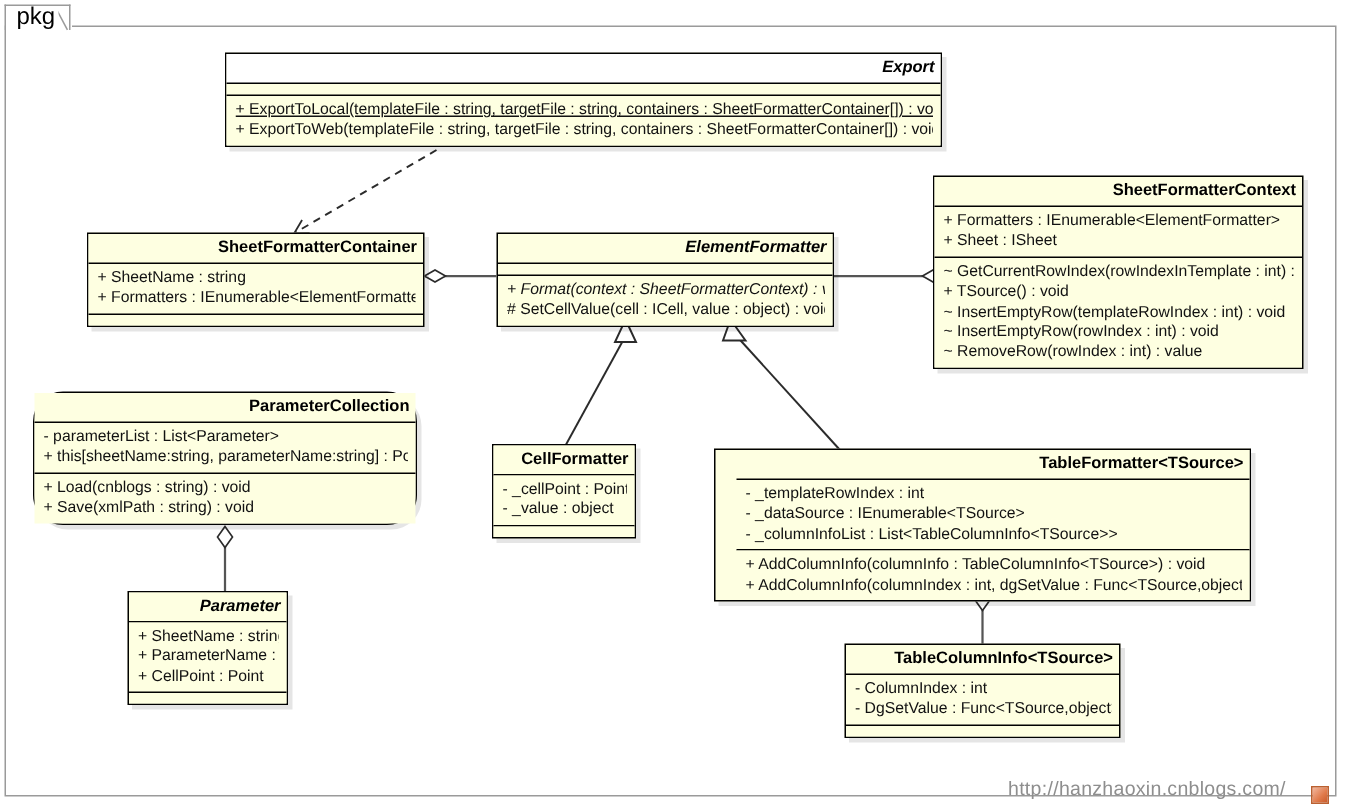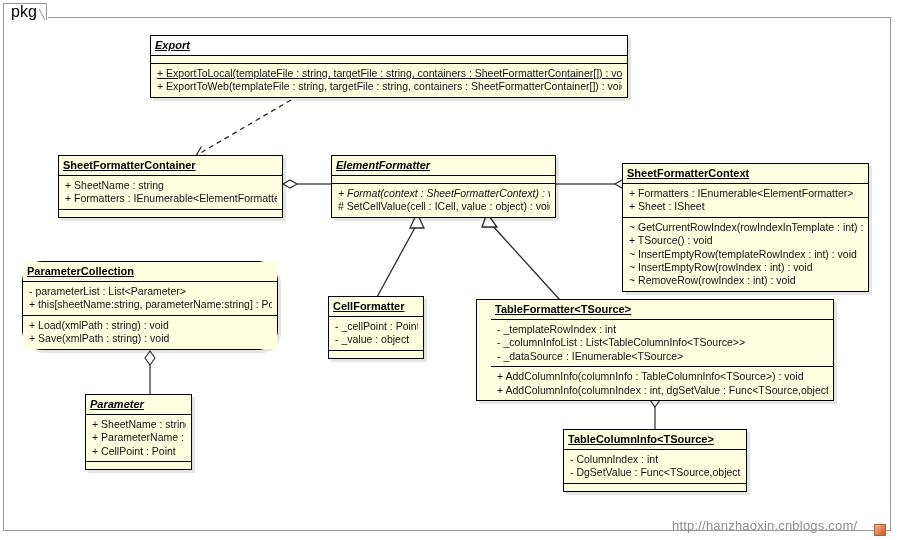--- a/index.html
+++ b/index.html
@@ -89,30 +89,29 @@
   
   .uml-class {
     position: absolute;
     box-sizing: border-box;
     border: 1.6px solid #000000;
     background: #feffe1;
     z-index: 3;
     box-shadow: 3px 3px 0 rgba(0,0,0,0.10);
   }
   .uml-class .cls-name {
-    text-align: left;
+    text-align: right;
     font-size: 11px;
     font-weight: bold;
     color: #000;
     padding: 3px 4px 3px 4px;
     border-bottom: 1.3px solid #000;
     line-height: 13px;
     background: #feffe1;
     white-space: nowrap;
-    text-decoration: underline;
   }
   .uml-class.white-head .cls-name {
     background: #ffffff;
   }
   .uml-class.abstract .cls-name {
     font-style: italic;
   }
   .compartment {
     padding: 3px 5px 3px 6px;
     font-size: 10.5px;
@@ -231,43 +230,43 @@
 
 <div class="uml-class abstract" style="left:331px; top:155px; width:225px;">
   <div class="cls-name">ElementFormatter</div>
   <div class="compartment bordered empty"></div>
   <div class="compartment">
     <div class="member abstract-member">+ Format(context : SheetFormatterContext) : void</div>
     <div class="member"># SetCellValue(cell : ICell, value : object) : void</div>
   </div>
 </div>
 
-<div class="uml-class" style="left:622px; top:117px; width:247px;margin-top:46px;">
+<div class="uml-class" style="left:622px; top:117px; width:247px;">
   <div class="cls-name">SheetFormatterContext</div>
   <div class="compartment bordered">
     <div class="member">+ Formatters : IEnumerable&lt;ElementFormatter&gt;</div>
     <div class="member">+ Sheet : ISheet</div>
   </div>
   <div class="compartment">
     <div class="member">~ GetCurrentRowIndex(rowIndexInTemplate : int) : int</div>
     <div class="member">+ TSource() : void</div>
     <div class="member">~ InsertEmptyRow(templateRowIndex : int) : void</div>
     <div class="member">~ InsertEmptyRow(rowIndex : int) : void</div>
-    <div class="member">~ RemoveRow(rowIndex : int) : void</div>
+    <div class="member">~ RemoveRow(rowIndex : int) : value</div>
   </div>
 </div>
 
 <div class="uml-class" style="left:22px; top:261px; width:256px;border-radius:20px;">
   <div class="cls-name">ParameterCollection</div>
   <div class="compartment bordered">
     <div class="member">- parameterList : List&lt;Parameter&gt;</div>
     <div class="member">+ this[sheetName:string, parameterName:string] : Point</div>
   </div>
   <div class="compartment">
-    <div class="member">+ Load(xmlPath : string) : void</div>
+    <div class="member">+ Load(cnblogs : string) : void</div>
     <div class="member">+ Save(xmlPath : string) : void</div>
   </div>
 </div>
 
 <div class="uml-class abstract" style="left:85px; top:394px; width:107px;">
   <div class="cls-name">Parameter</div>
   <div class="compartment bordered">
     <div class="member">+ SheetName : string</div>
     <div class="member">+ ParameterName : string</div>
     <div class="member">+ CellPoint : Point</div>
@@ -281,22 +280,22 @@
     <div class="member">- _cellPoint : Point</div>
     <div class="member">- _value : object</div>
   </div>
   <div class="compartment empty"></div>
 </div>
 
 <div class="uml-class" style="left:476px; top:299px; width:358px;padding-left:14px;">
   <div class="cls-name">TableFormatter&lt;TSource&gt;</div>
   <div class="compartment bordered">
     <div class="member">- _templateRowIndex : int</div>
+    <div class="member">- _dataSource : IEnumerable&lt;TSource&gt;</div>
     <div class="member">- _columnInfoList : List&lt;TableColumnInfo&lt;TSource&gt;&gt;</div>
-    <div class="member">- _dataSource : IEnumerable&lt;TSource&gt;</div>
   </div>
   <div class="compartment">
     <div class="member">+ AddColumnInfo(columnInfo : TableColumnInfo&lt;TSource&gt;) : void</div>
     <div class="member">+ AddColumnInfo(columnIndex : int, dgSetValue : Func&lt;TSource,object&gt;) : void</div>
   </div>
 </div>
 
 <div class="uml-class" style="left:563px; top:429px; width:184px;">
   <div class="cls-name">TableColumnInfo&lt;TSource&gt;</div>
   <div class="compartment bordered">

